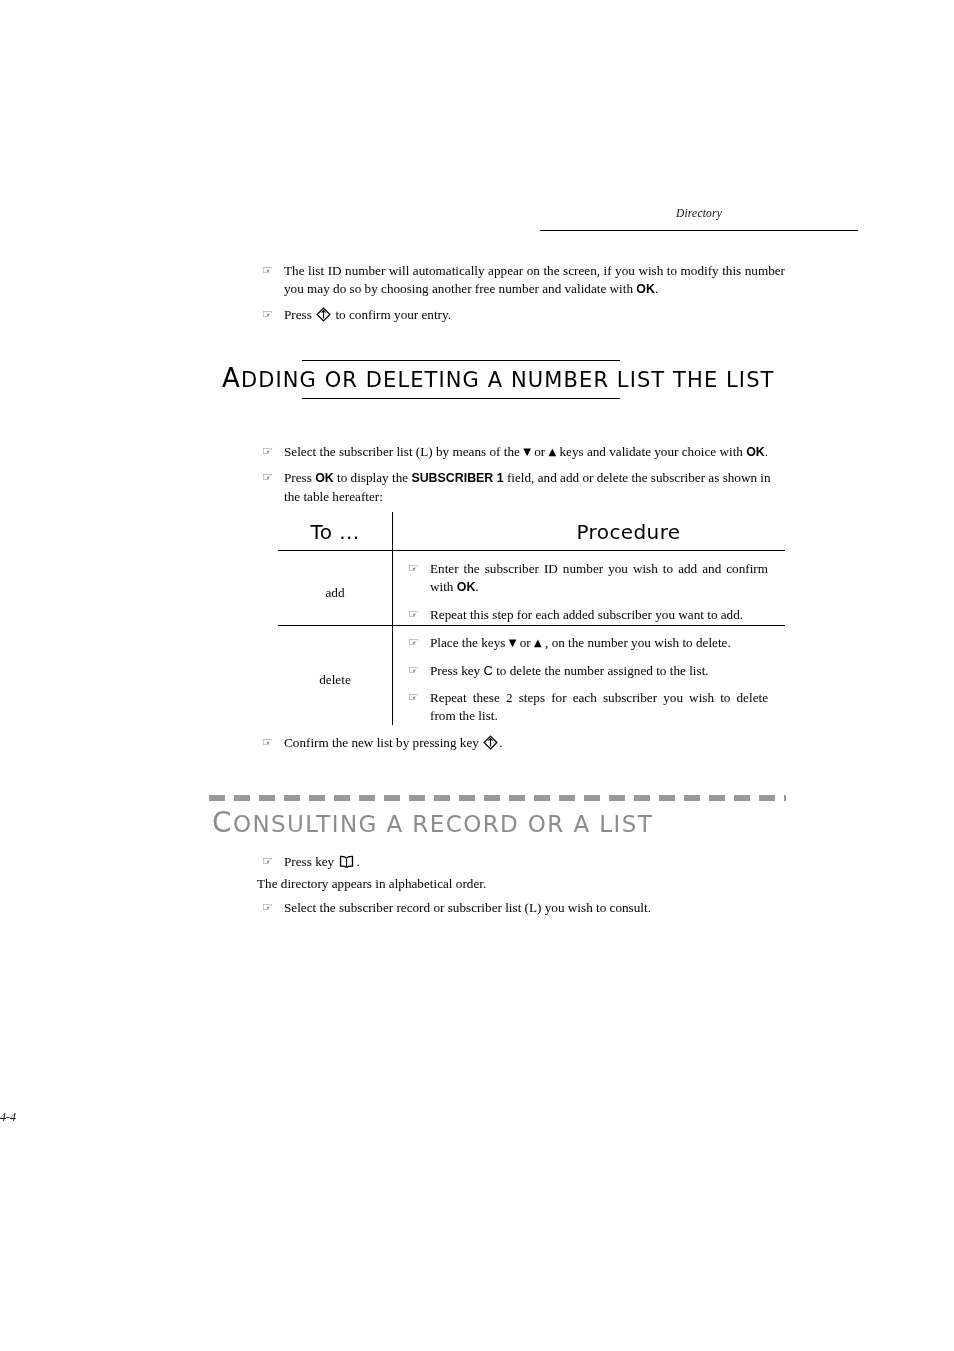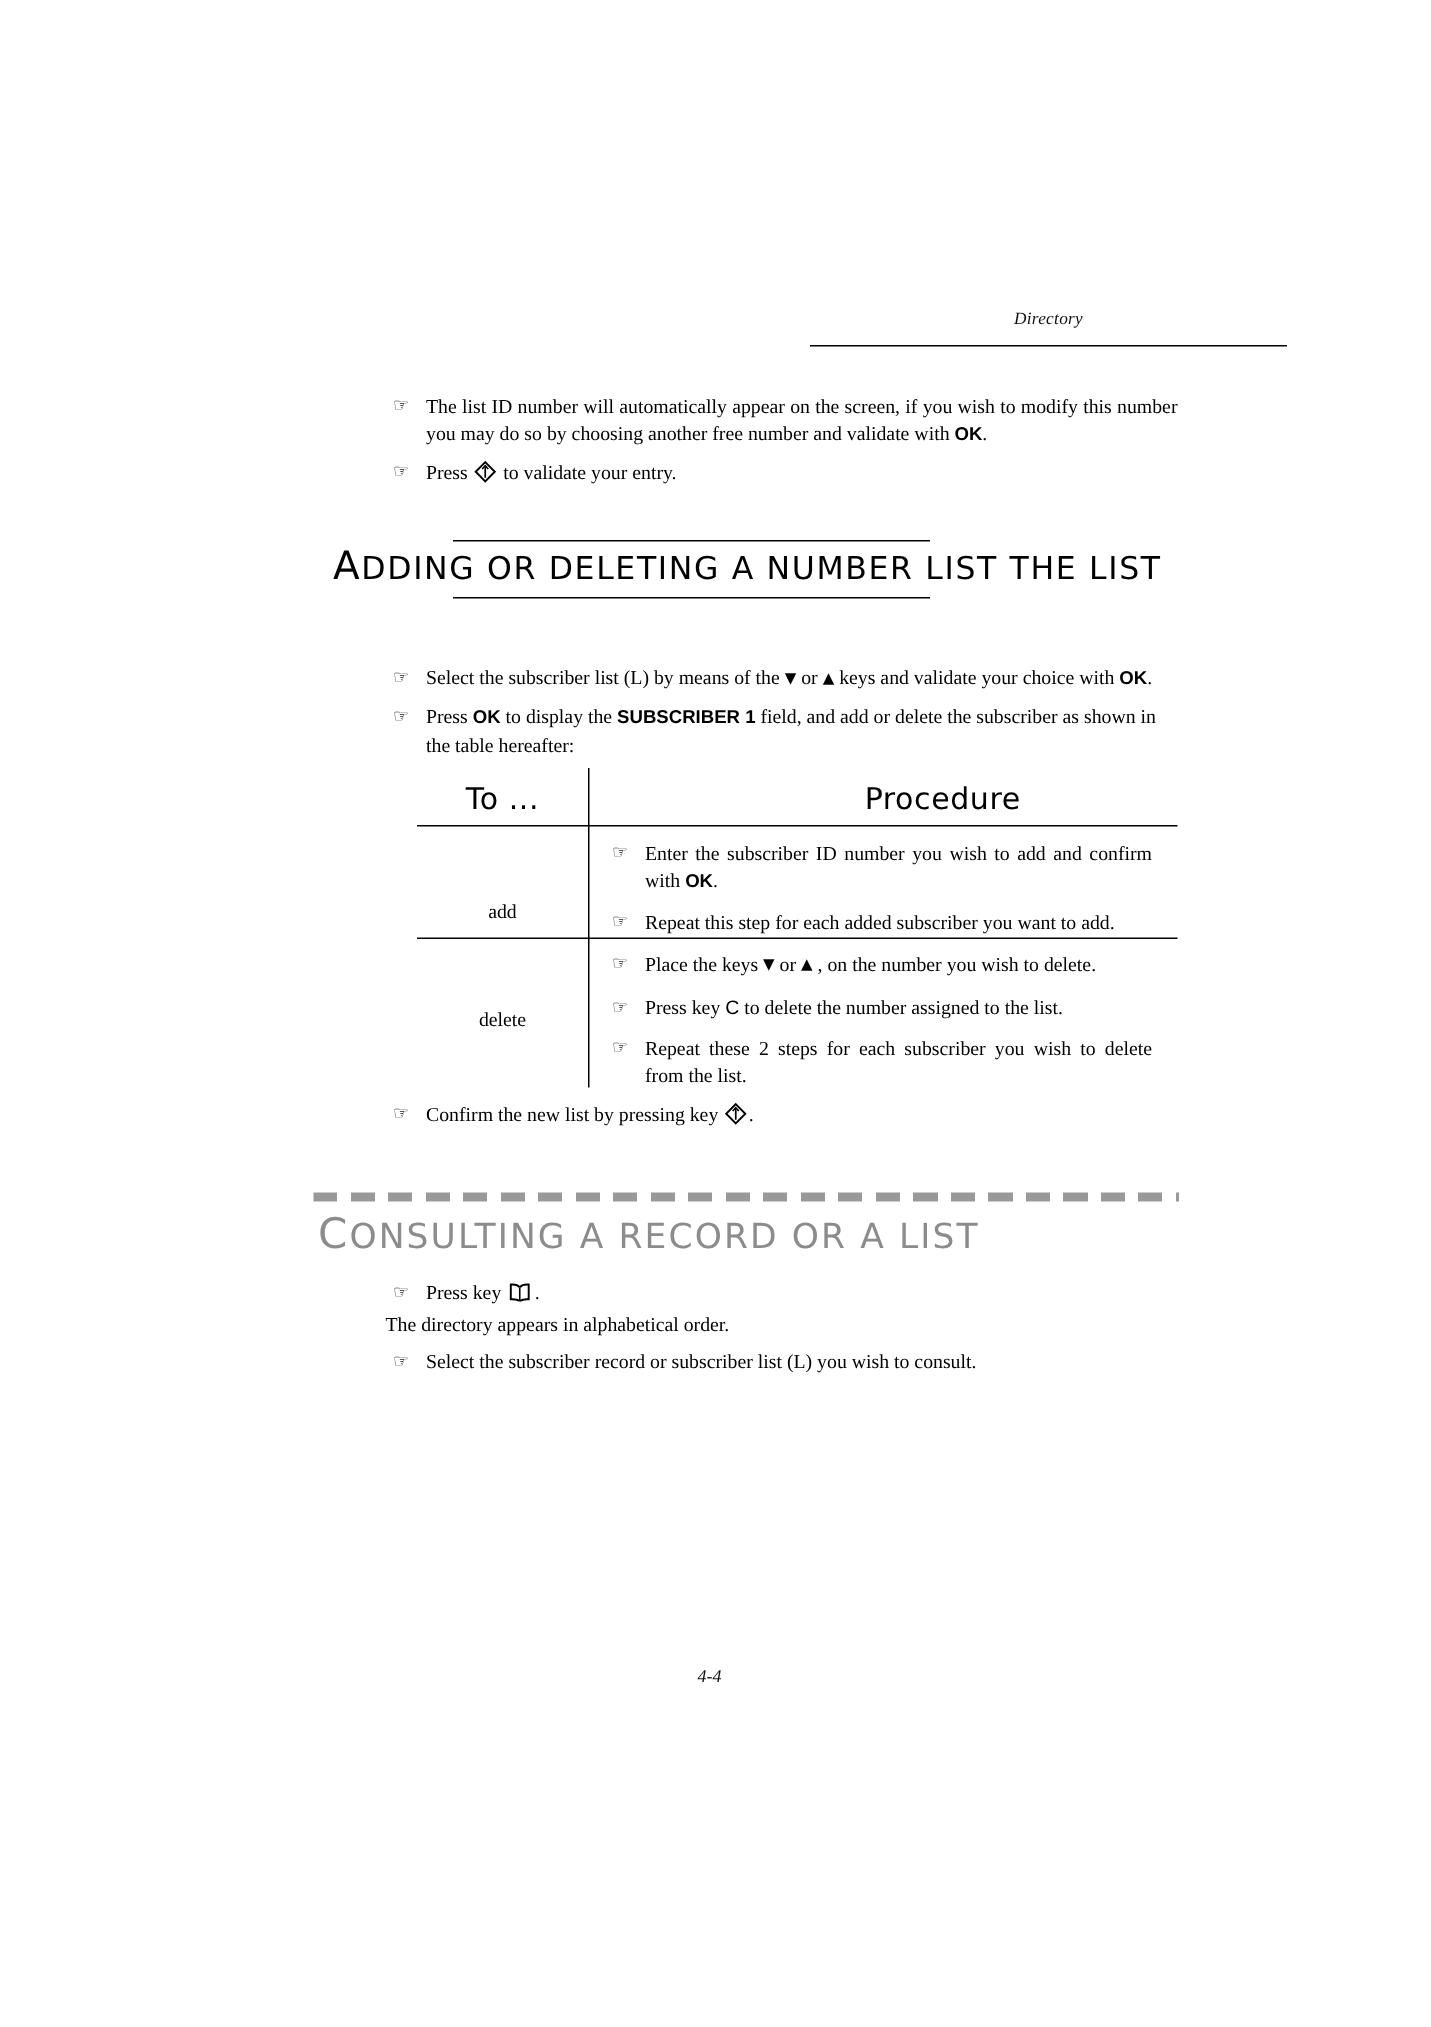--- a/index.html
+++ b/index.html
@@ -228,21 +228,20 @@
     white-space: nowrap;
   }
   .gray-heading .cap1 { font-size: 28px; }
 
   
   .page-no {
     position: absolute;
     left: 0;
     top: 1110px;
     width: 946px;
-    text-align: center;
     font-family: "Liberation Serif", serif;
     font-style: italic;
     font-size: 12px;
     color: #111;
   }
   .doc-footer {
     position: absolute;
     left: 174px;
     top: 1185px;
     font-family: "Liberation Sans", sans-serif;
@@ -266,21 +265,21 @@
     <span class="hand-bullet">☞</span>
     <span class="btxt"><span>The list ID number will automatically appear on the screen, if you wish to modify this number you may do so by choosing another free number and validate with </span><b>OK</b><span>.</span></span>
   </div>
 
   <div class="bullet-row" style="left:262px; top:306px; width:523px;">
     <span class="hand-bullet">☞</span>
     <span class="btxt nojust"><span>Press </span><span class="ico-diamond"><svg viewBox="0 0 20 20" width="15" height="15">
             <polygon points="10,1.5 18.5,10 10,18.5 1.5,10" fill="none" stroke="#000" stroke-width="1.7"></polygon>
             <line x1="10" y1="4.6" x2="10" y2="15.4" stroke="#000" stroke-width="1.5"></line>
             <polyline points="7.3,7.6 10,4.6 12.7,7.6" fill="none" stroke="#000" stroke-width="1.4"></polyline>
-          </svg></span><span> to validate your entry.</span></span>
+          </svg></span><span> to confirm your entry.</span></span>
   </div>
 
   <div class="sec-heading">
     <div class="rule-top"></div>
     <div class="h-text"><span class="cap1">A</span><span>DDING OR DELETING A NUMBER LIST THE LIST</span></div>
     <div class="rule-bot"></div>
   </div>
 
 
   <div class="bullet-row" style="left:262px; top:443px; width:523px;">
@@ -294,21 +293,21 @@
   </div>
 
   <div class="proc-table">
     <div class="vline"></div>
     <div class="hline-head"></div>
     <div class="hline-mid"></div>
 
     <div class="th to">To ...</div>
     <div class="th proc">Procedure</div>
 
-    <div class="rowlabel" style="left:0px; top:73px;margin-top:15px;">add</div>
+    <div class="rowlabel" style="left:0px; top:73px;">add</div>
     <div class="cell-bullets" style="top:48px;">
       <div class="bullet-row">
         <span class="hand-bullet">☞</span>
         <span class="btxt"><span>Enter the subscriber ID number you wish to add and confirm with </span><b>OK</b><span>.</span></span>
       </div>
       <div class="bullet-row">
         <span class="hand-bullet">☞</span>
         <span class="btxt nojust">Repeat this step for each added subscriber you want to add.</span>
       </div>
     </div>

